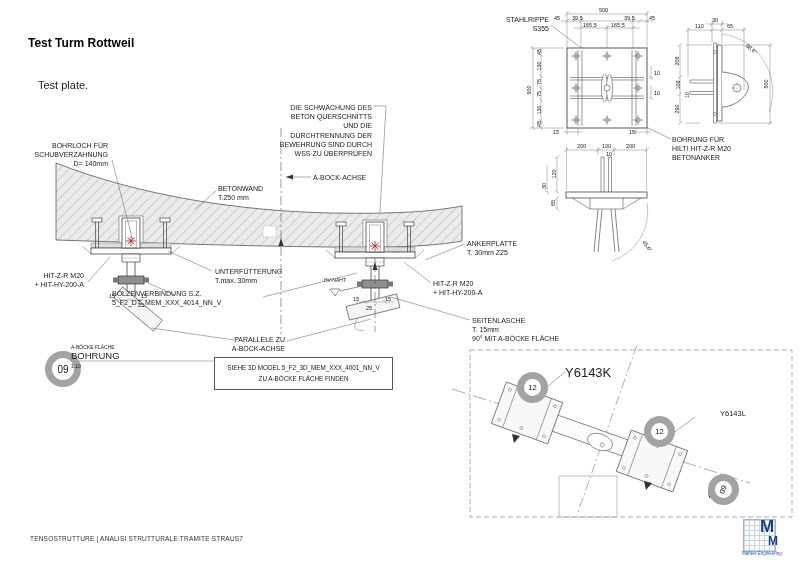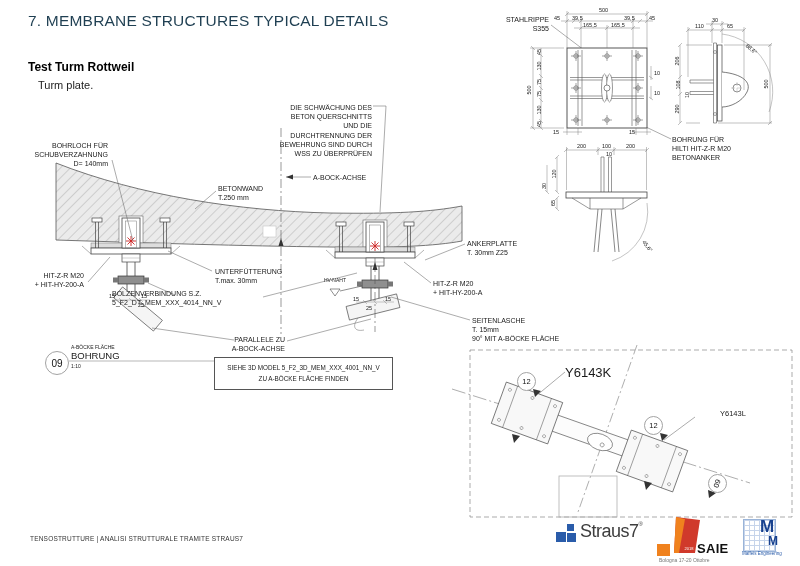--- a/index.html
+++ b/index.html
@@ -6,23 +6,23 @@
   .page{position:relative;width:800px;height:566px;background:#ffffff;overflow:hidden;
         font-family:"Liberation Sans",sans-serif;color:#1a1a1a;}
   svg.lines{position:absolute;left:0;top:0;}
   .t{position:absolute;white-space:pre-line;line-height:1.32;}
   .r{text-align:right;}
   .f7{font-size:7px;}
   .f5{font-size:5px;line-height:1.2;}
   .dim{position:absolute;font-size:5.5px;line-height:6px;color:#222;white-space:nowrap;}
   .vdim{transform:rotate(-90deg);transform-origin:center center;}
   .title{position:absolute;left:28px;top:12px;font-size:15.5px;color:#1f3f52;letter-spacing:.2px;}
-  .subtitle{position:absolute;left:28px;top:36px;font-size:12px;font-weight:bold;color:#000;margin-top:24px;}
+  .subtitle{position:absolute;left:28px;top:36px;font-size:12px;font-weight:bold;color:#000;}
   .caption{position:absolute;left:38px;top:79px;font-size:11px;color:#222;}
-  .bal{position:absolute;width:17px;height:17px;border:1px solid #a3a3a3;border-radius:50%;background:#fff;
+  .bal{position:absolute;width:17px;height:17px;border:7px solid #a3a3a3;border-radius:50%;background:#fff;
        display:flex;align-items:center;justify-content:center;font-size:7.5px;color:#111;}
   .bal.big{width:22px;height:22px;font-size:10px;}
   .notebox{position:absolute;left:214px;top:357px;width:177px;height:31px;border:1px solid #555;background:#fff;
            font-size:6.3px;display:flex;align-items:center;justify-content:center;text-align:center;white-space:pre-line;line-height:1.6;}
   .footer{position:absolute;left:30px;top:535px;font-size:6.5px;color:#333;letter-spacing:.2px;}
   
   .straus{position:absolute;left:556px;top:521px;display:flex;align-items:flex-start;}
   .s7icon{position:relative;width:21px;height:20px;margin-right:3px;margin-top:3px;}
   .s7icon span{position:absolute;background:#2a5caa;}
   .s7a{left:0;top:8px;width:10px;height:10px;}
@@ -232,23 +232,22 @@
       </g>
       <g transform="rotate(20 600 442)">
         <ellipse cx="600" cy="442" rx="13" ry="8" fill="#fff" stroke="#555" stroke-width="0.6"></ellipse>
         <circle cx="603" cy="444" r="2" stroke="#555" stroke-width="0.5"></circle>
       </g>
       <rect x="559" y="476" width="58" height="41" stroke="#b0b0b0" stroke-width="0.8"></rect>
       <path d="M533,389 L541,391 L535,397 Z M660,433 L668,435 L662,441 Z M708,490 L716,493 L709,498 Z M512,434 L520,436 L514,443 Z M644,481 L652,483 L646,490 Z" fill="#333"></path>
     </g>
   </svg>
 
-  <div class="title">7. MEMBRANE STRUCTURES TYPICAL DETAILS</div>
   <div class="subtitle">Test Turm Rottweil</div>
-  <div class="caption">Turm plate.</div>
+  <div class="caption">Test plate.</div>
 
   <div class="t f7 r" style="right:692px;top:141px">BOHRLOCH FÜR
 SCHUBVERZAHNUNG
 D= 140mm</div>
   <div class="t f7" style="left:218px;top:184px">BETONWAND
 T.250 mm</div>
   <div class="t f7" style="left:313px;top:173px">A-BOCK-ACHSE</div>
   <div class="t f7 r" style="right:428px;top:103px">DIE SCHWÄCHUNG DES
 BETON QUERSCHNITTS
 UND DIE
@@ -338,40 +337,21 @@
   </div>
   <div class="bal" style="left:644px;top:416px">
     <span>12</span>
   </div>
   <div class="bal" style="left:708px;top:474px">
     <span class="rot" style="transform:rotate(-72deg)">09</span>
   </div>
 
   <div class="footer">TENSOSTRUTTURE | ANALISI STRUTTURALE TRAMITE STRAUS7</div>
 
-  <div class="straus">
-    <div class="s7icon">
-      <span class="s7a"></span>
-        <span class="s7b"></span>
-        <span class="s7c"></span>
-    </div>
-    <span class="s7text">Straus7</span>
-    <span class="s7reg">®</span>
-  </div>
-
-  <div class="saie">
-    <svg width="82" height="52" style="position:absolute;left:0;top:0">
-      <polygon points="21,5 45,8 40,41 19,41" fill="#d0392b"></polygon>
-      <polygon points="21,5 30,7 24,41 19,41" fill="#f0821e"></polygon>
-    </svg>
-    <span class="sq"></span>
-    <span class="yr">2018</span>
-    <span class="nm">SAIE</span>
-    <span class="ev">Bologna 17-20 Ottobre</span>
-  </div>
+
 
   <div class="maffeis">
     <div class="mgrid"></div>
     <span class="m1">M</span>
     <span class="m2">M</span>
     <span class="mname">Maffeis Engineering</span>
   </div>
 
 </div>
 

